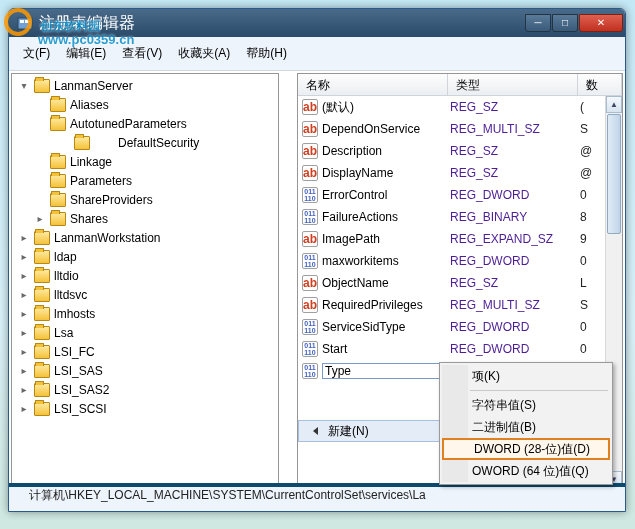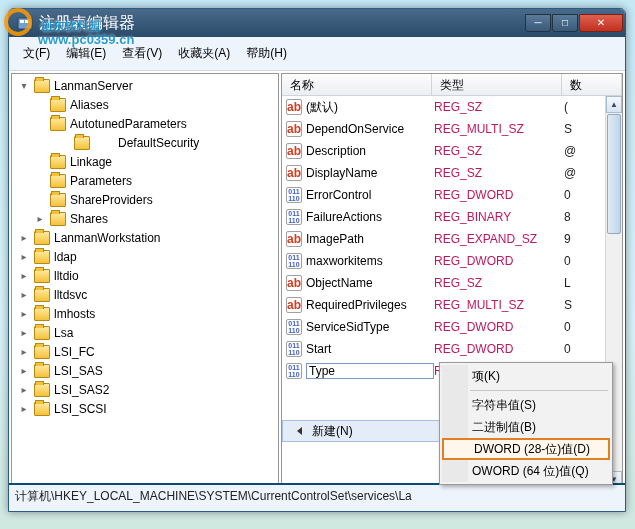--- a/index.html
+++ b/index.html
@@ -19,43 +19,43 @@
 .menubar{height:34px;background:#eef4fb;display:flex;align-items:center;padding:0 6px;border-bottom:1px solid #d0d8e0}
 .menuitem{padding:2px 8px}
 .client{display:flex;height:420px;background:#fff}
 .treecol{width:268px;border:1px solid #969696;margin:2px;background:#fff;overflow:auto}
 .tree{padding:2px 0}
 .treenode{display:flex;align-items:center;height:19px;padding-left:6px;white-space:nowrap}
 .treenode .exp{width:12px;text-align:center;color:#6a6a6a;font-size:10px}
 .treenode.noexp .exp{visibility:hidden}
 .folder{width:16px;height:14px;background:linear-gradient(180deg,#ffe9a0,#f4c23a);border:1px solid #b88812;border-radius:1px;margin:0 4px;position:relative}
 .folder:before{content:"";position:absolute;left:0;top:-3px;width:7px;height:3px;background:#f4c23a;border:1px solid #b88812;border-bottom:none;border-radius:1px 1px 0 0}
-.listcol{flex:1;border:1px solid #969696;margin:2px 2px 2px 0;background:#fff;position:relative;overflow:hidden}
+.listcol{flex:1;border:1px solid #969696;margin:2px 2px 2px 16px;background:#fff;position:relative;overflow:hidden}
 .listhdr{display:flex;height:22px;background:linear-gradient(180deg,#fdfdfd,#ebeef2);border-bottom:1px solid #cfd4da}
 .listhdr .hc{padding:3px 8px;border-right:1px solid #cfd4da}
 .listhdr .hc.name{width:150px}
 .listhdr .hc.type{width:130px}
 .listhdr .hc.data{flex:1}
 .rows{}
 .row{display:flex;align-items:center;height:22px;padding-left:4px}
 .row .ric{width:16px;height:16px;margin-right:4px;border:1px solid #a0a0a0;border-radius:2px;display:flex;align-items:center;justify-content:center;font-size:9px;font-weight:bold}
 .ric.ab{background:#fff;color:#d04020}
 .ric.bi{background:#fff;color:#4060c0;font-size:8px}
 .ric.bi:after{content:"";}
 .ric .abtxt:after{content:"ab"}
 .ric .bitxt{font-size:7px;line-height:7px;text-align:center}
 .row .rname{width:128px;white-space:nowrap;overflow:hidden}
-.row .rtype{width:130px;color:#be185d}
+.row .rtype{width:130px;color:#4c1d95}
 .row .rdata{flex:1;color:#222}
 .row.edit .rname{border:1px solid #7a99c8;padding:0 2px;background:#fff}
 .newhover{position:absolute;left:0;right:0;bottom:46px;height:22px;background:#e4ecf7;border:1px solid #a8c0e0;display:flex;align-items:center}
 .newhover .arrow-left{width:0;height:0;border-top:4px solid transparent;border-bottom:4px solid transparent;border-right:5px solid #333;margin:0 10px 0 14px}
 .newhover .label{flex:1}
 .newhover .arrow-right{width:0;height:0;border-top:4px solid transparent;border-bottom:4px solid transparent;border-left:5px solid #333;margin:0 14px}
-.statusbar{height:24px;background:#eef4fb;border-top:2px solid #0c4a6e;display:flex;align-items:center;padding:0 6px;font-size:12px;color:#222;position:absolute;left:0;right:0;bottom:4px;white-space:nowrap;overflow:hidden}
+.statusbar{height:24px;background:#eef4fb;border-top:4px solid #0c4a6e;display:flex;padding:0 20px;font-size:12px;color:#222;position:absolute;left:0;right:0;bottom:4px;white-space:nowrap;overflow:hidden}
 .submenu{position:absolute;right:12px;bottom:26px;width:174px;background:#f2f2f2;border:1px solid #9a9a9a;box-shadow:2px 2px 4px rgba(0,0,0,.3);padding:2px}
 .submenu .mi{height:22px;display:flex;align-items:center;padding-left:30px;position:relative}
 .submenu .sep{height:1px;background:#c8c8c8;margin:3px 2px 3px 28px}
 .submenu .mi.hl{border:2px solid #e08020;background:#fff6ec}
 .submenu .gutter{position:absolute;left:2px;top:2px;bottom:2px;width:26px;background:#e9e9e9}
 .scrollbar{position:absolute;right:0;top:22px;bottom:0;width:17px;background:#f0f0f0;border-left:1px solid #d8d8d8}
 .sbbtn{height:17px;background:linear-gradient(180deg,#f4f8fc,#d8e4f0);border:1px solid #a8bcd0;text-align:center;font-size:8px;color:#446;line-height:15px}
 .sbthumb{position:absolute;left:1px;right:1px;top:18px;height:120px;background:linear-gradient(90deg,#e0ecf6,#c0d4e8);border:1px solid #90a8c0;border-radius:2px}
 </style>
 </head>

